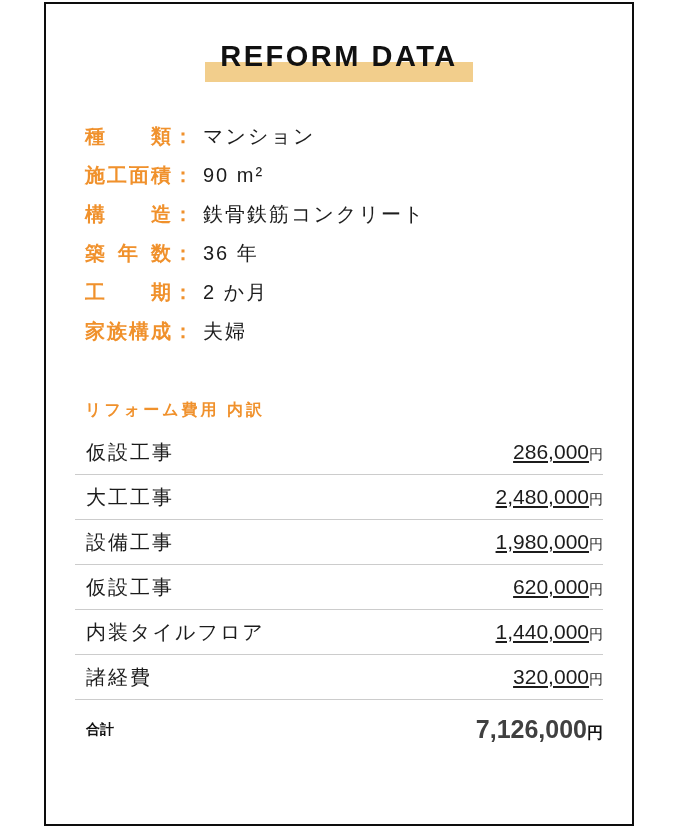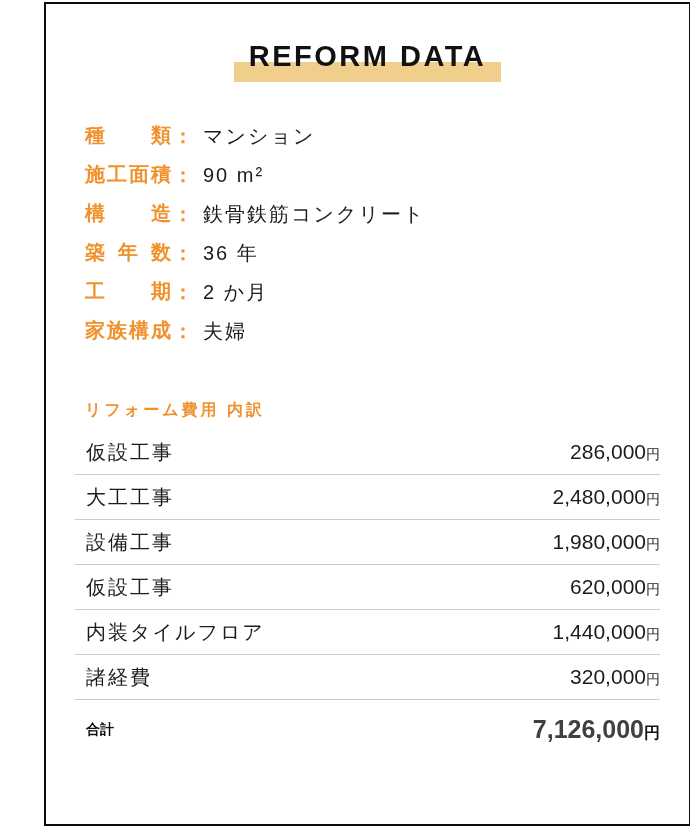--- a/index.html
+++ b/index.html
@@ -11,21 +11,21 @@
   * { margin:0; padding:0; box-sizing:border-box; }
   html, body {
     width:690px; height:832px;
     background:#ffffff;
     font-family:"Liberation Sans","DejaVu Sans",sans-serif;
     color:var(--text);
   }
   .card {
     position:absolute;
     left:44px; top:2px;
-    width:647px; height:824px;
+    width:590px; height:824px;
     border:2px solid #0D0D0D;
     background:#ffffff;
   }
   .title-wrap { text-align:center; margin-top:36px; }
   .title {
     display:inline-block;
     font-size:29px;
     font-weight:bold;
     letter-spacing:2.5px;
     color:#111111;
@@ -40,21 +40,20 @@
     margin-bottom:18px;
     white-space:nowrap;
   }
   .detail-label {
     display:inline-block;
     width:86px;
     font-weight:bold;
     color:var(--accent);
     text-align:justify;
     text-align-last:justify;
-    font-family:Liberation Mono, monospace;
   }
   .detail-colon { color:var(--accent); font-weight:bold; margin:0 10px 0 2px; }
   .detail-value { color:var(--text); letter-spacing:2px; }
   .breakdown { margin:58px 29px 0 29px; }
   .breakdown-title {
     color:var(--accent);
     font-weight:bold;
     font-size:16px;
     letter-spacing:3px;
     margin:0 0 9px 10px;
@@ -62,21 +61,21 @@
   .item-row {
     display:flex;
     justify-content:space-between;
     align-items:center;
     height:45px;
     border-bottom:1px solid var(--divider);
     padding-left:11px;
   }
   .item-name { font-size:20px; letter-spacing:2px; color:var(--text);text-align:center; }
   .money { white-space:nowrap; }
-  .item-amount { font-size:21px; color:var(--text); }
+  .item-amount { font-size:21px; color:var(--text);text-decoration:underline; }
   .item-unit { font-size:14px; color:var(--text); }
   .total-row {
     display:flex;
     justify-content:space-between;
     align-items:center;
     padding:15px 0 0 11px;
   }
   .total-name { font-size:14px; font-weight:bold; color:#111111; }
   .total-amount { font-size:25px; font-weight:bold; color:#404040; }
   .total-unit { font-size:16px; font-weight:bold; color:#111111; }

